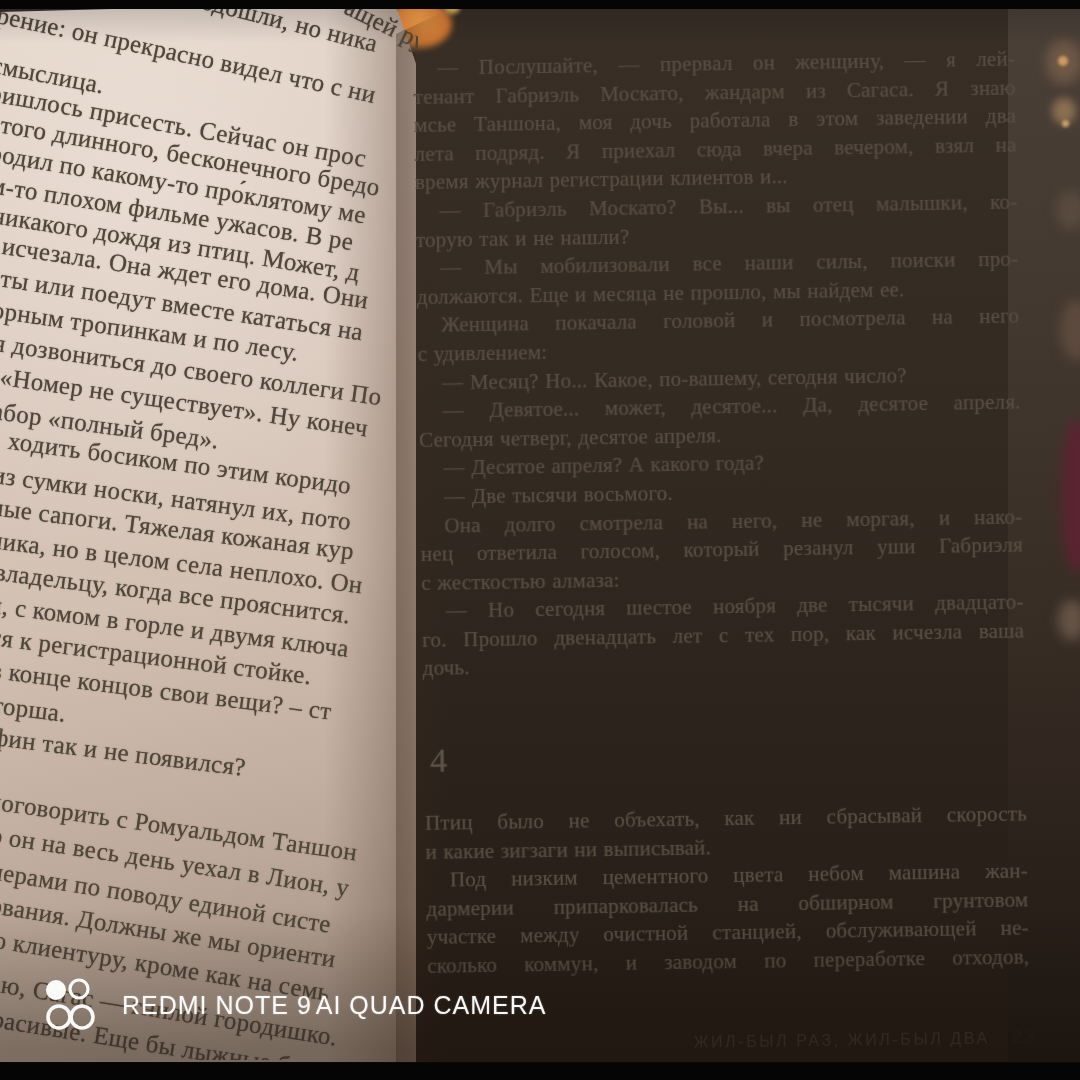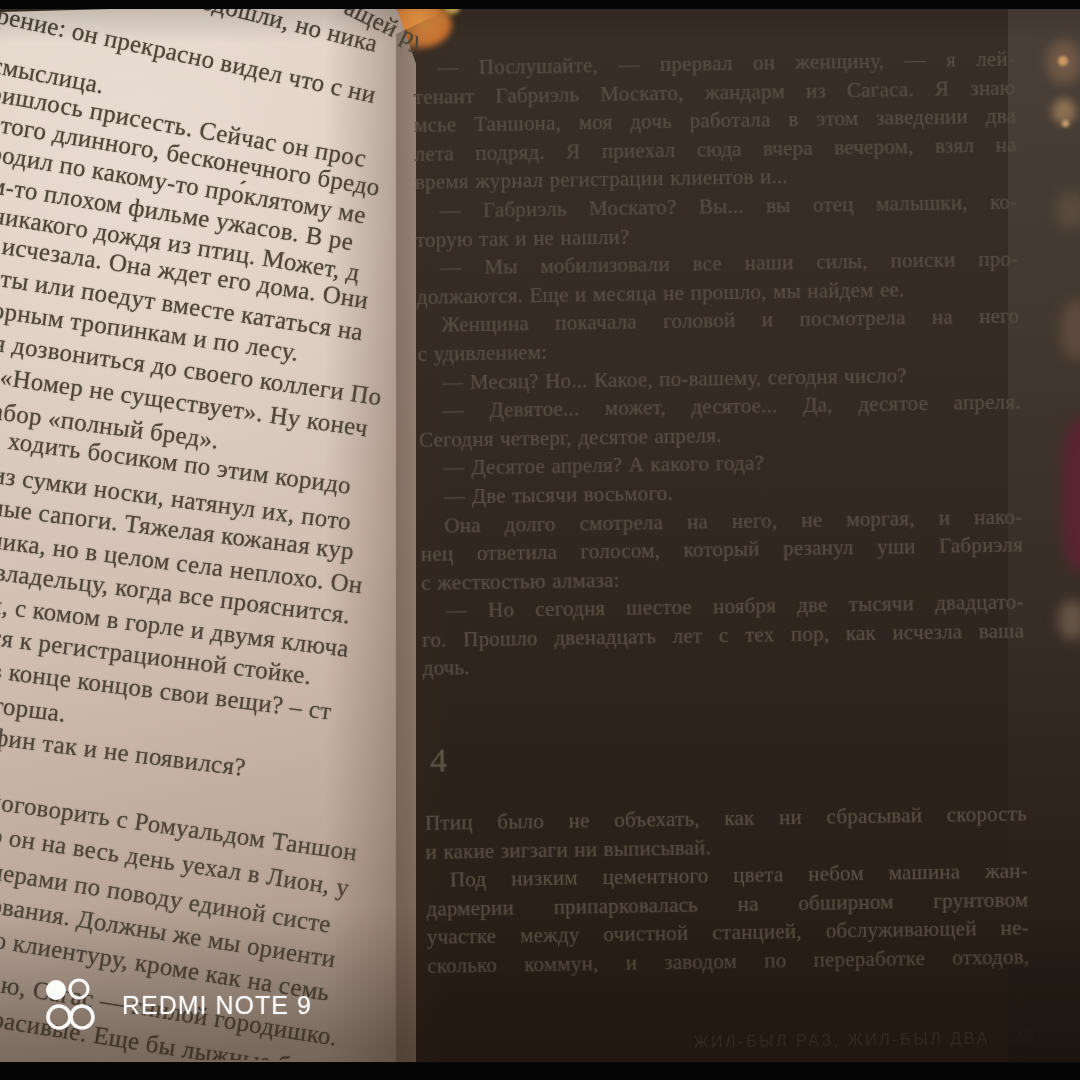--- a/index.html
+++ b/index.html
@@ -177,15 +177,16 @@
 
   <div class="watermark">
     <svg class="wm-icon" viewBox="0 0 62 54" fill="none">
       <circle cx="12" cy="12" r="10" fill="#ffffff"></circle>
       <circle cx="35" cy="11" r="9" stroke="#ffffff" stroke-width="3.2"></circle>
       <circle cx="15" cy="39" r="11" stroke="#ffffff" stroke-width="3.6"></circle>
       <circle cx="38" cy="39" r="11" stroke="#ffffff" stroke-width="3.6"></circle>
     </svg>
     <div class="wm-text">
       <span class="wm-line1">REDMI NOTE 9</span>
+      <span class="wm-line2">AI QUAD CAMERA</span>
     </div>
   </div>
 </div>
 
 </body></html>

